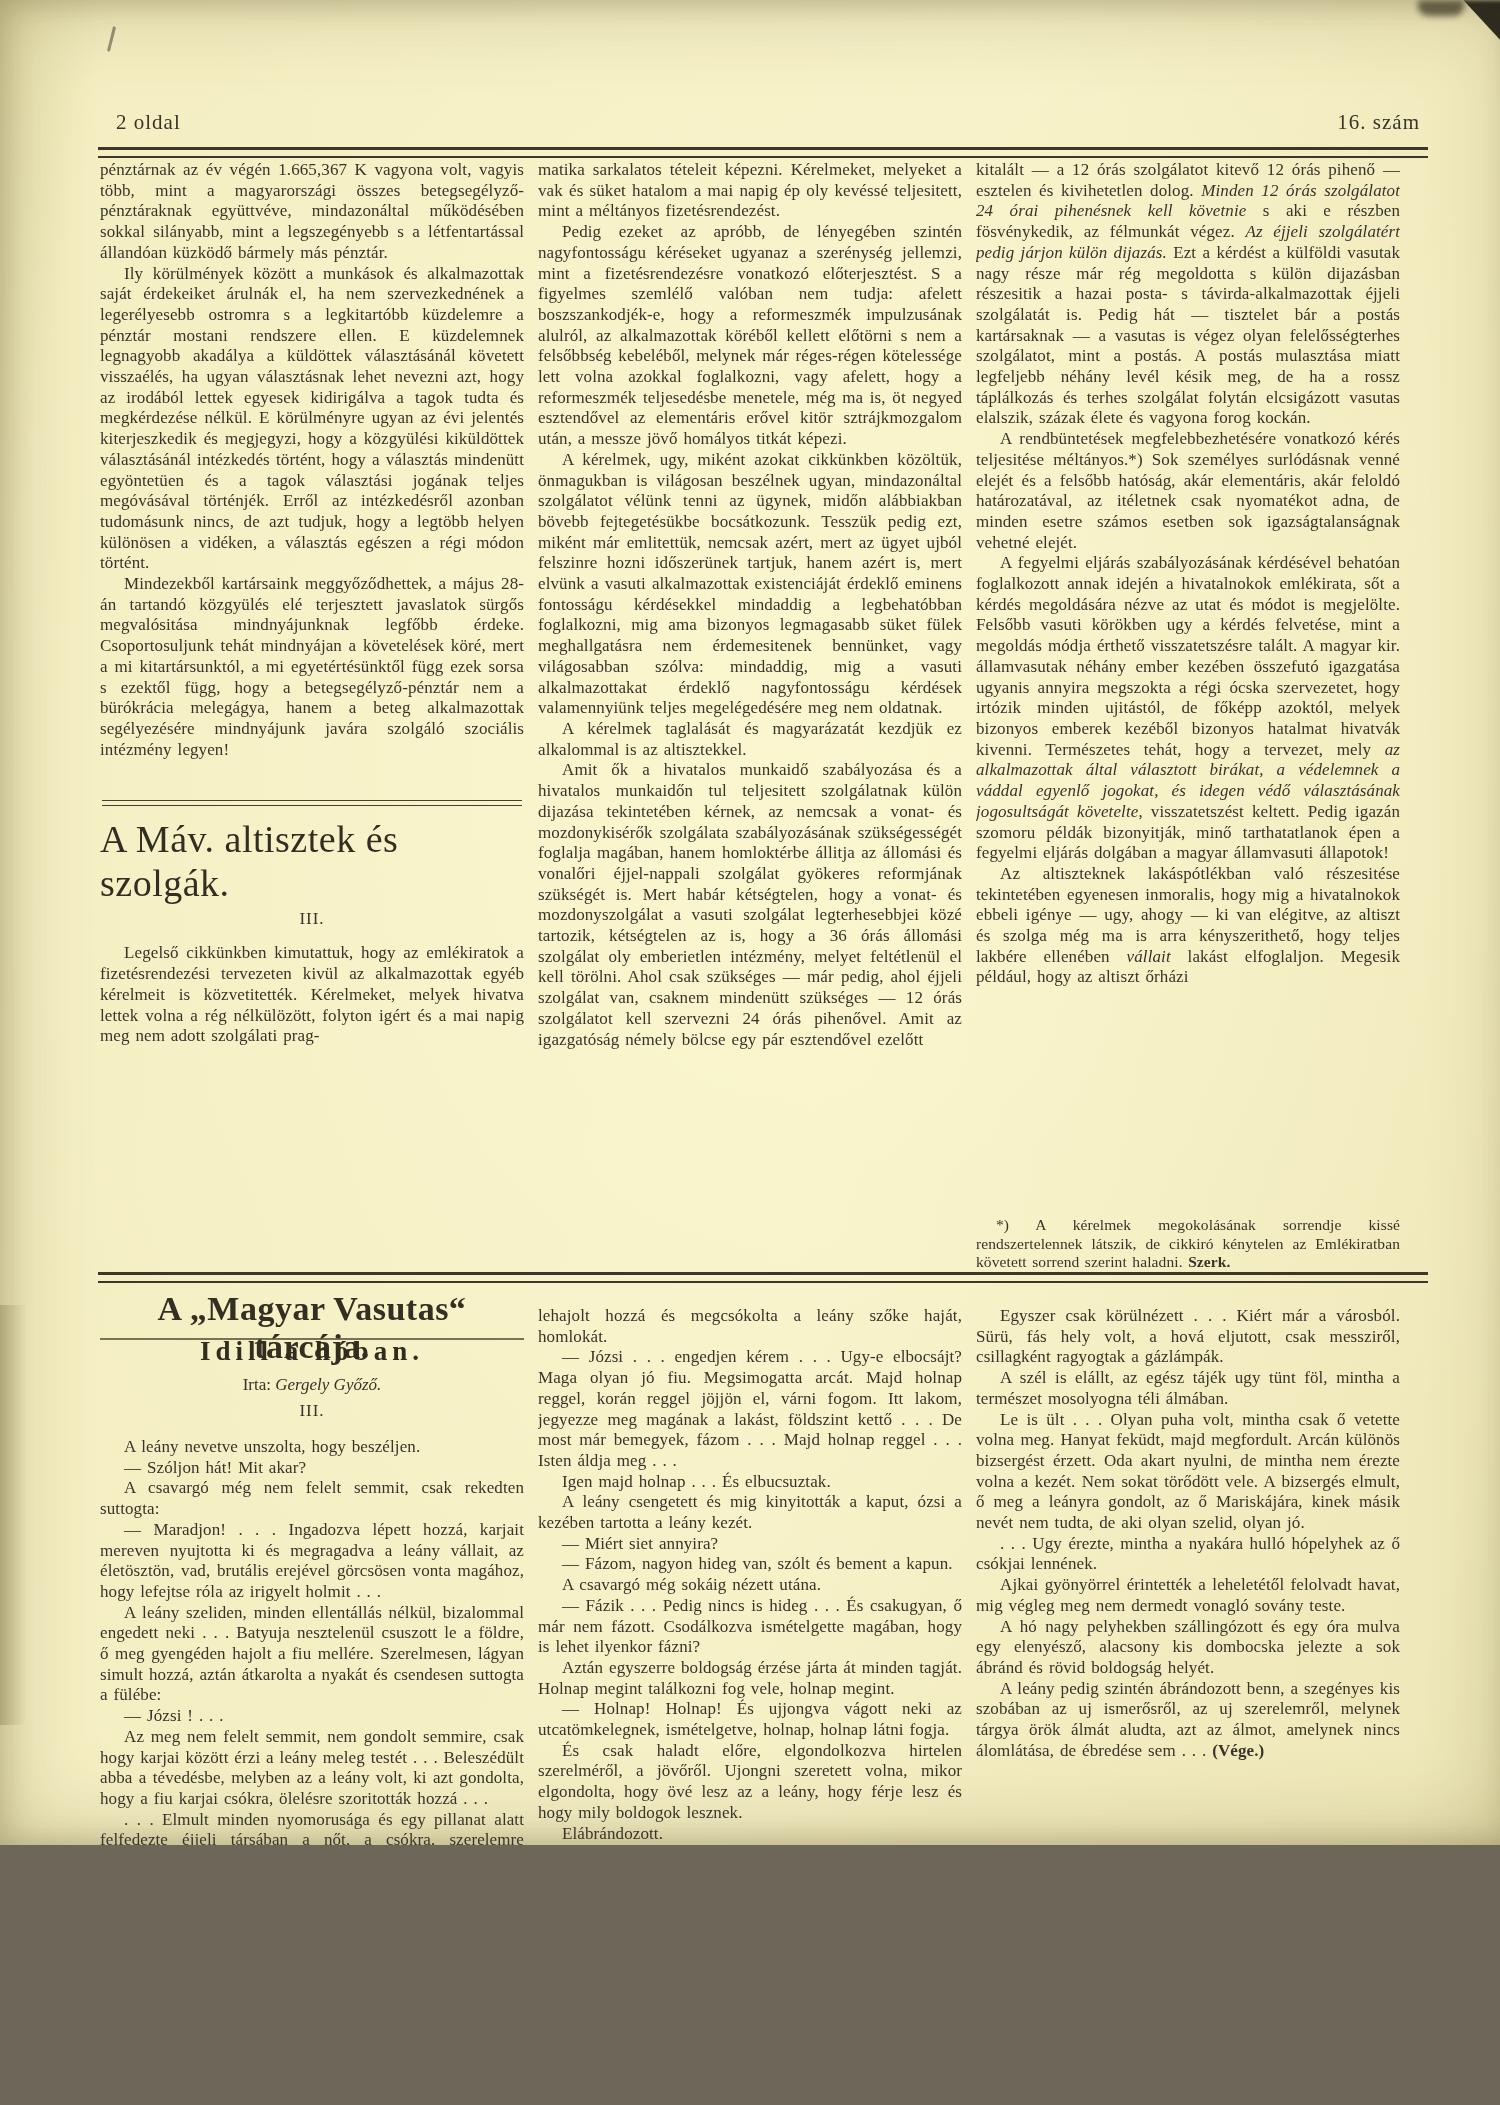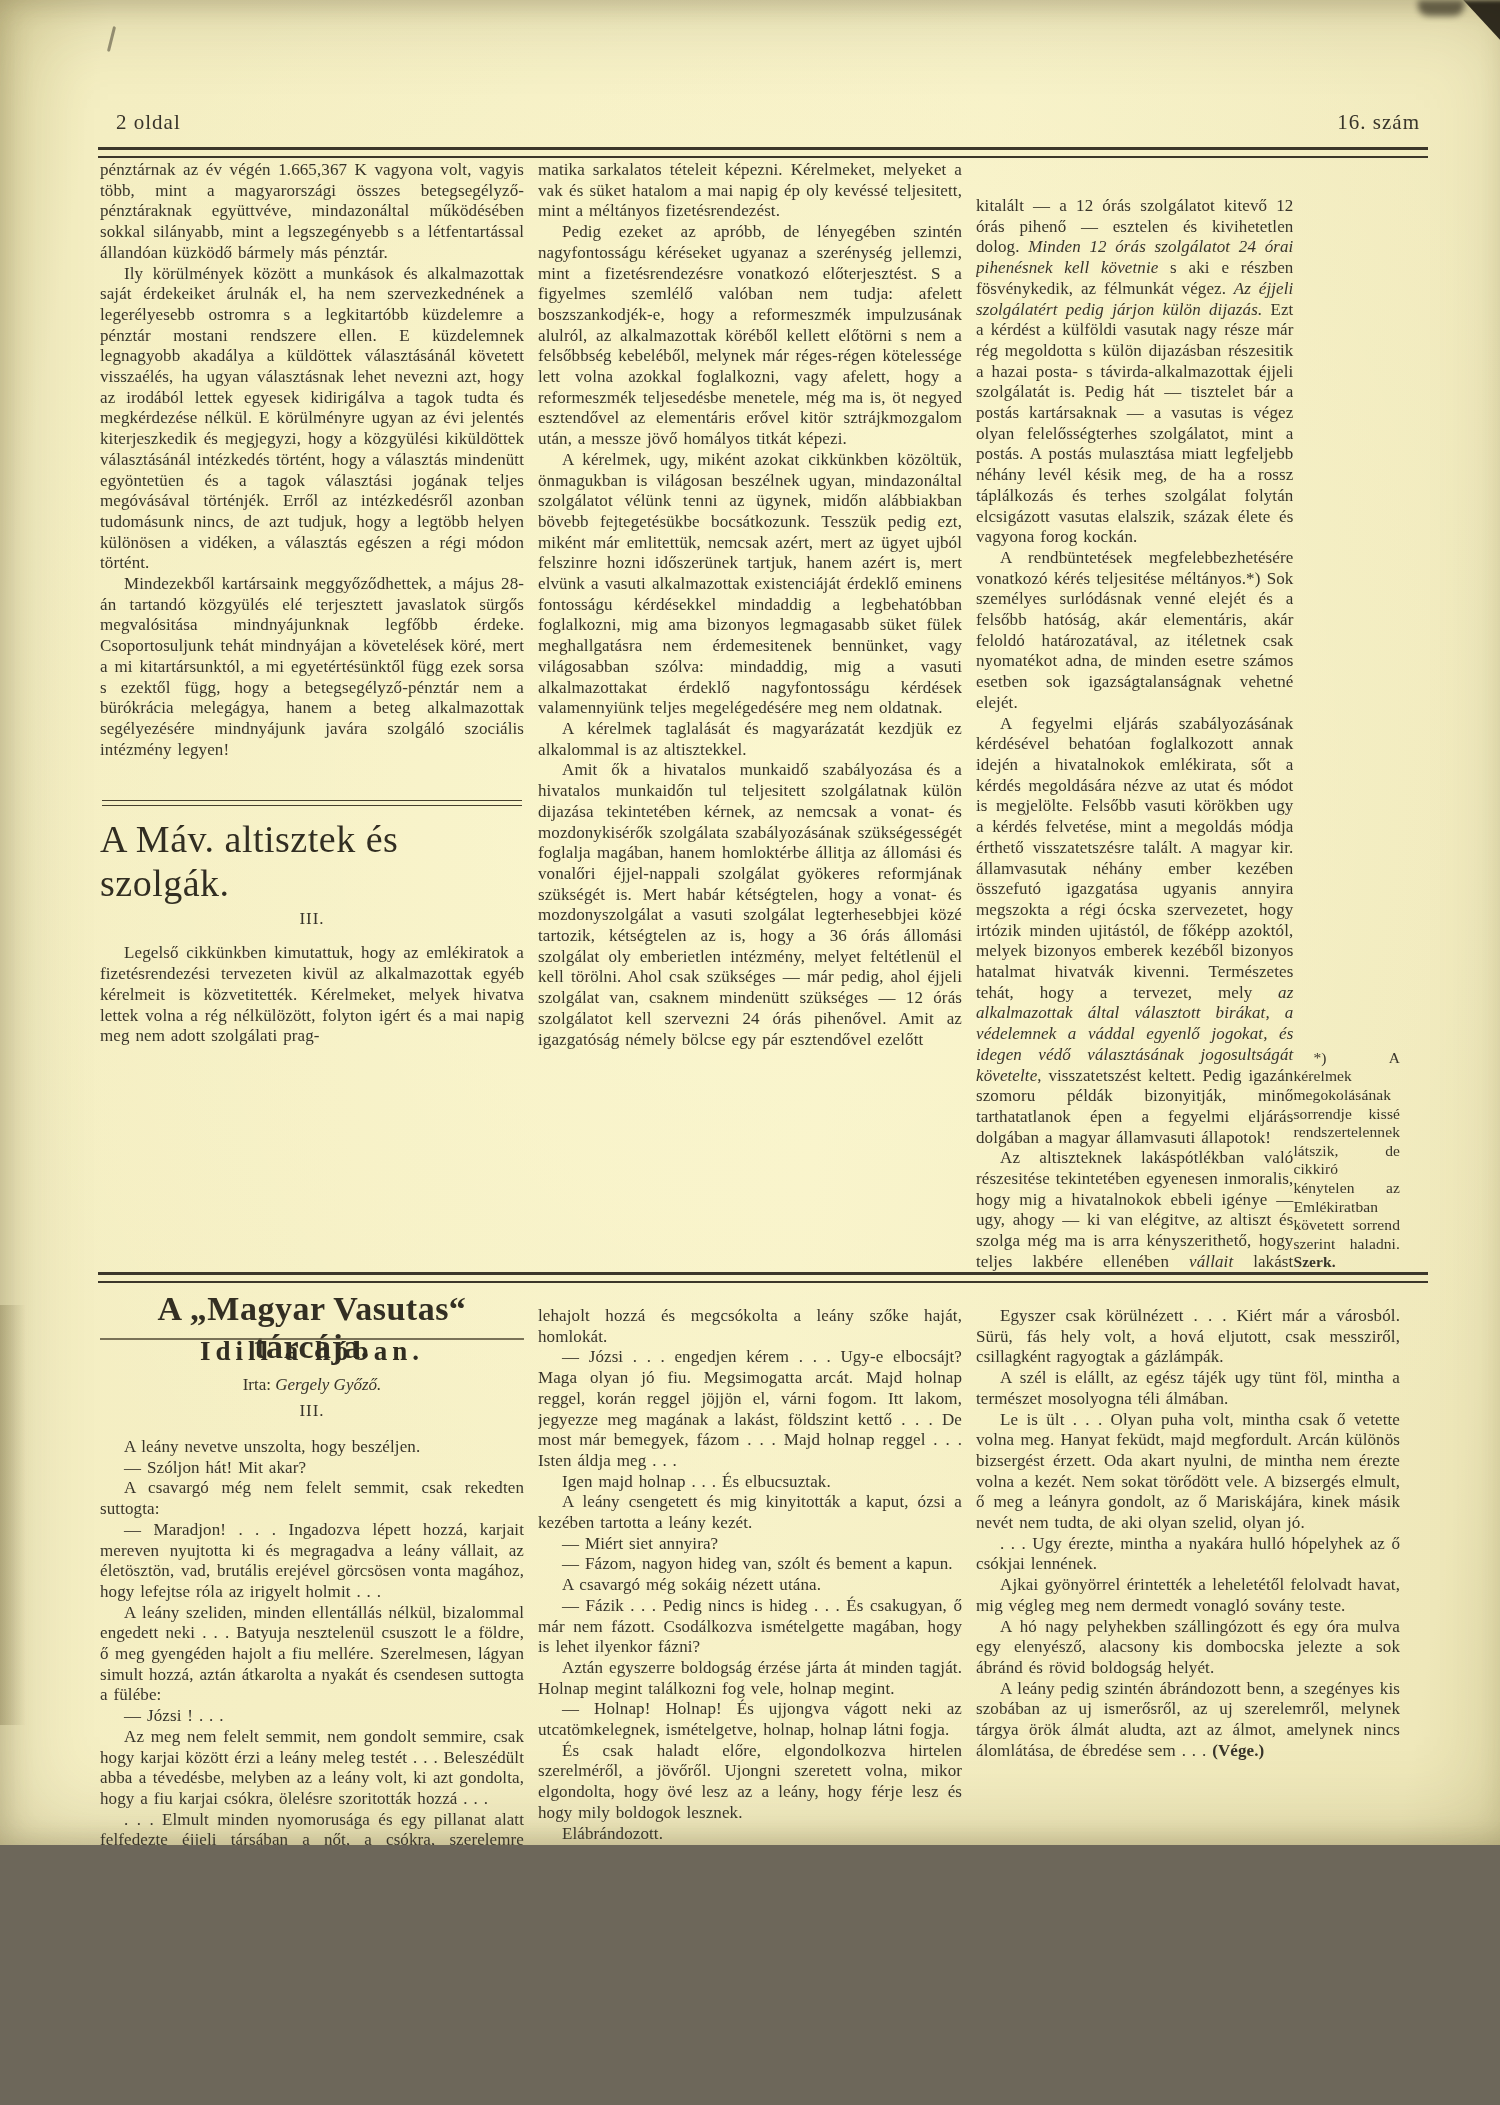--- a/index.html
+++ b/index.html
@@ -35,21 +35,21 @@
   .rule-heavy{height:6px; border-top:3px solid #3c372a; border-bottom:2px solid #3c372a;}
   .header-rule{position:absolute; left:98px; right:96px; top:147px;}
   .divider{position:absolute; left:98px; right:96px; top:1272px;}
 
   
   .main{position:absolute; top:160px; left:100px; width:1300px; height:1112px;
     display:flex; gap:14px; overflow:hidden;}
   .feuil{position:absolute; top:1306px; left:100px; width:1300px; height:772px;
     display:flex; gap:14px; overflow:hidden;}
   .col{width:424px; flex:0 0 424px; overflow:hidden;}
-  .col3{display:flex; margin-top:36px;}
+  .col3{display:flex; flex-direction:column;}
   .para{margin:0; font-size:17px; line-height:20.7px; text-align:justify;
     text-indent:24px; word-spacing:1.5px; letter-spacing:.1px;}
   .noindent{text-indent:0;}
   .para em{font-style:italic;}
   .para strong{font-weight:bold;}
 
   
   .a2rule{margin:40px 2px 0 2px; height:4px; border-top:1px solid #46402f; border-bottom:1px solid #46402f;}
   .a2head{margin:11px 0 4px 0; text-align:left; font-size:38px; font-weight:normal;
     letter-spacing:.5px; color:#322e22;}

